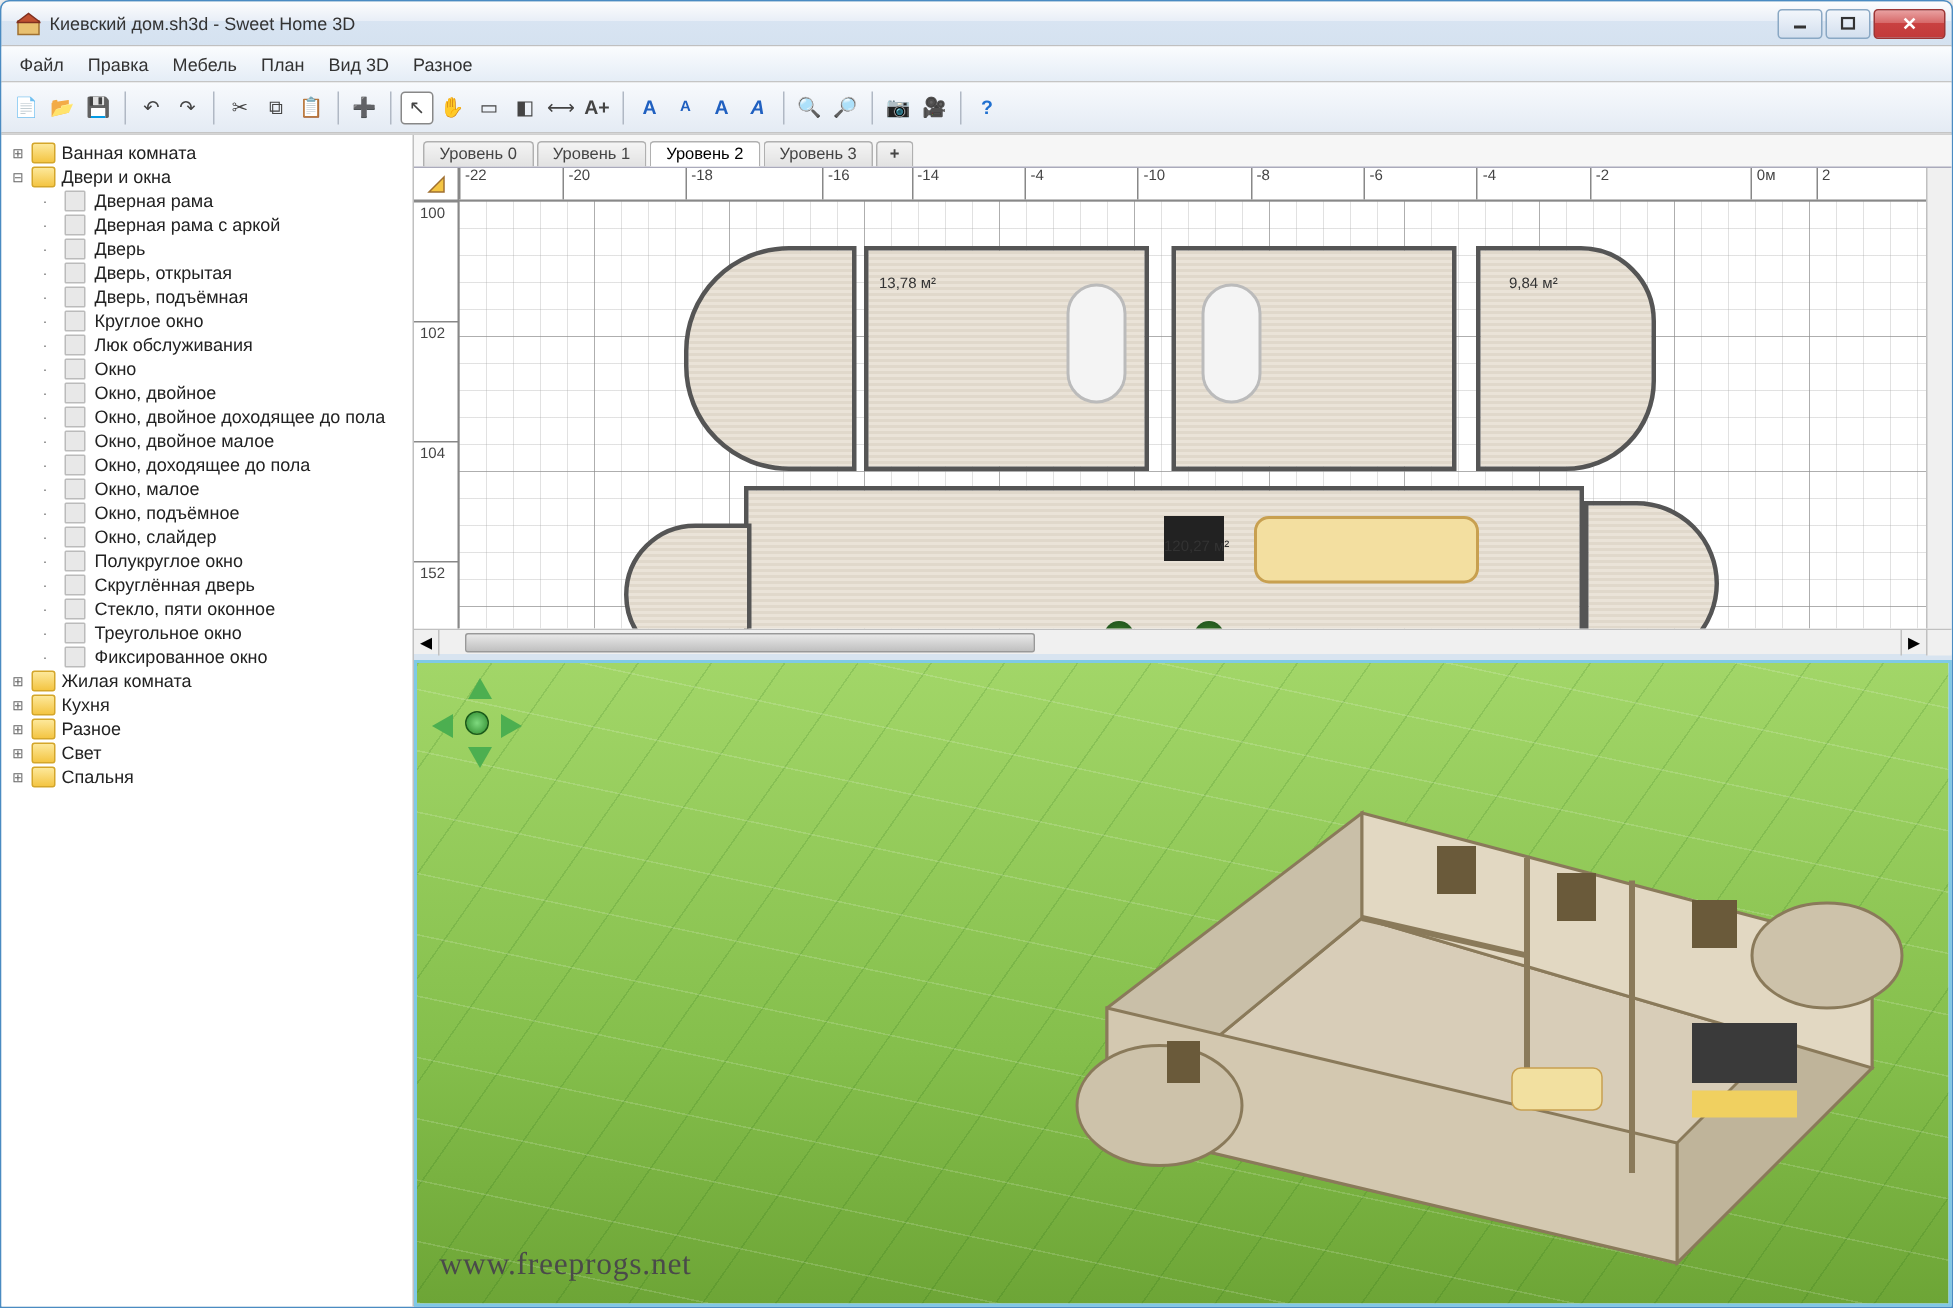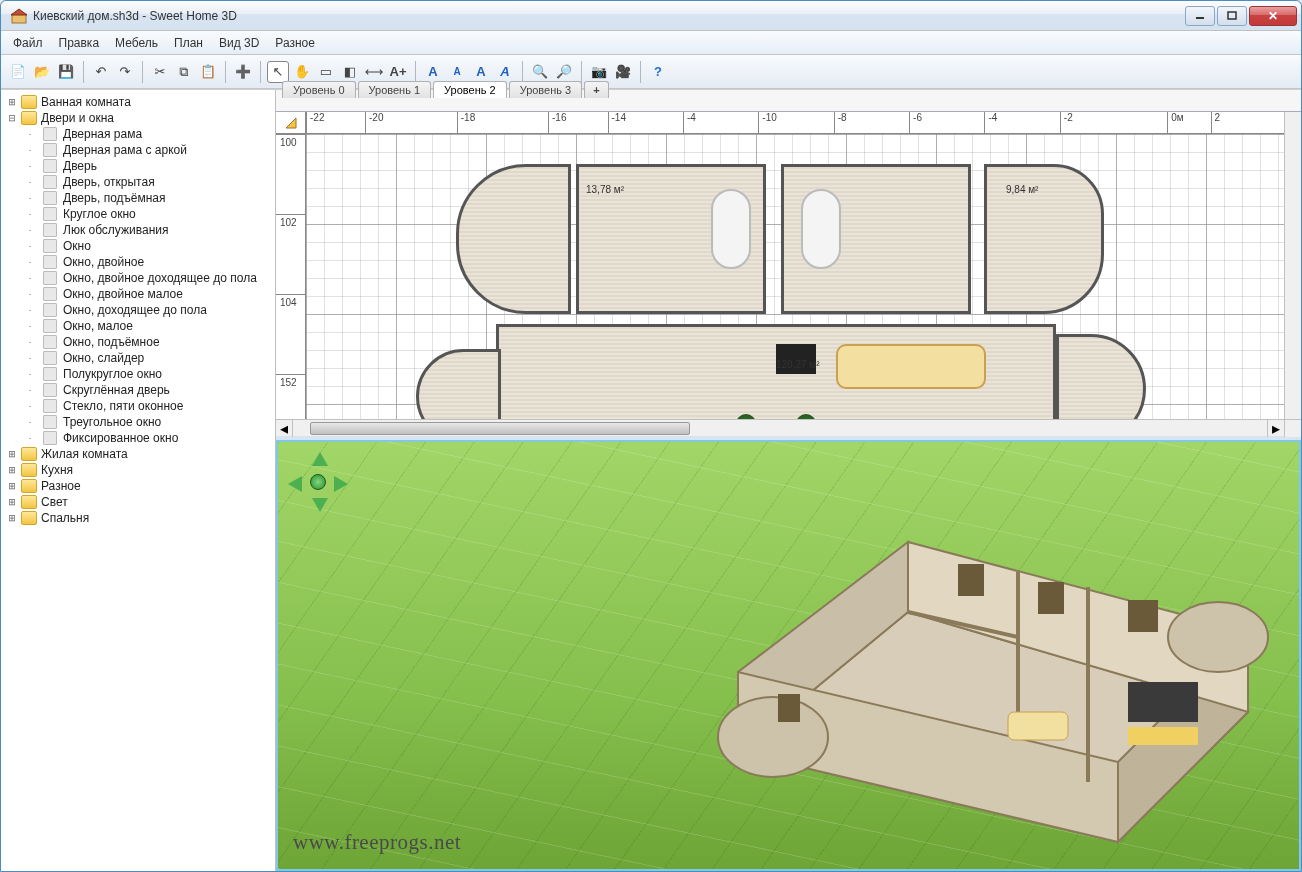--- a/index.html
+++ b/index.html
@@ -26,21 +26,21 @@
 .tree-item { display: flex; align-items: center; padding: 1px 4px; cursor: pointer; white-space: nowrap; color: #222; }
 .tree-icon { width: 14px; height: 12px; display: inline-flex; align-items: center; justify-content: center; font-size: 9px; color: #666; margin-right: 2px; }
 .tree-folder { width: 16px; height: 14px; background: linear-gradient(to bottom, #fde89a, #f4c543); border: 1px solid #d4a62a; border-radius: 2px; margin-right: 4px; }
 .tree-leaf-icon { width: 14px; height: 14px; background: #e8e8e8; border: 1px solid #bbb; margin-right: 6px; margin-left: 4px; border-radius: 1px; }
 .tree-label {}
 .indent-0 { padding-left: 4px; }
 .indent-1 { padding-left: 22px; }
 
 .main-area { flex: 1; display: flex; flex-direction: column; min-width: 0; }
 .upper-pane { height: 350px; display: flex; flex-direction: column; border-bottom: 4px solid #d8e4f0; background: #fff; }
-.level-tabs { height: 22px; display: flex; align-items: flex-end; padding: 2px 6px 13px 6px; gap: 2px; background: #f6f6f6; border-bottom: 1px solid #aab; }
+.level-tabs { height: 22px; display: flex; align-items: flex-end; padding: 2px 6px 0 6px; gap: 2px; background: #f6f6f6; border-bottom: 1px solid #aab; }
 .level-tab { padding: 2px 10px; font-size: 11px; background: linear-gradient(to bottom, #f4f4f4, #e2e2e2); border: 1px solid #b0b0b0; border-bottom: none; border-radius: 3px 3px 0 0; cursor: pointer; color: #444; }
 .level-tab.active { background: #fff; font-weight: 400; color: #000; }
 .level-tab.add { padding: 2px 8px; font-weight: bold; }
 
 .plan-wrapper { flex: 1; display: flex; min-height: 0; position: relative; }
 .ruler-h { height: 22px; background: #fff; border-bottom: 1px solid #888; display: flex; position: relative; font-size: 10px; overflow: hidden; }
 .ruler-h-tick { position: absolute; top: 0; height: 22px; border-left: 1px solid #888; padding-left: 3px; color: #444; }
 .ruler-v { width: 30px; background: #fff; border-right: 1px solid #888; position: relative; font-size: 10px; }
 .ruler-v-tick { position: absolute; left: 0; width: 30px; border-top: 1px solid #888; padding: 2px 0 0 4px; color: #444; }
 .plan-canvas { flex: 1; position: relative; overflow: hidden; background: #fff; }
@@ -295,21 +295,21 @@
             <div class="level-tab add">+</div>
           </div>
         <div style="display:flex;">
           <div class="corner-patch">
             <svg viewBox="0 0 14 14">
                 <polygon points="2,12 12,12 12,2" fill="#f4c543" stroke="#a07030"></polygon>
               </svg>
           </div>
           <div class="ruler-h" id="ruler-h" style="flex:1;">
               <div class="ruler-h-tick" style="left: 0px;">-22</div>
-              <div class="ruler-h-tick" style="left: 59px;">-20</div>
+              <div class="ruler-h-tick" style="left: 69px;">-20</div>
               <div class="ruler-h-tick" style="left: 150.769px;">-18</div>
               <div class="ruler-h-tick" style="left: 242px;">-16</div>
               <div class="ruler-h-tick" style="left: 301.538px;">-14</div>
               <div class="ruler-h-tick" style="left: 376.923px;">-4</div>
               <div class="ruler-h-tick" style="left: 452.308px;">-10</div>
               <div class="ruler-h-tick" style="left: 527.692px;">-8</div>
               <div class="ruler-h-tick" style="left: 603.077px;">-6</div>
               <div class="ruler-h-tick" style="left: 678.462px;">-4</div>
               <div class="ruler-h-tick" style="left: 753.846px;">-2</div>
               <div class="ruler-h-tick" style="left: 829.231px; margin-left: 32px;">0м</div>

